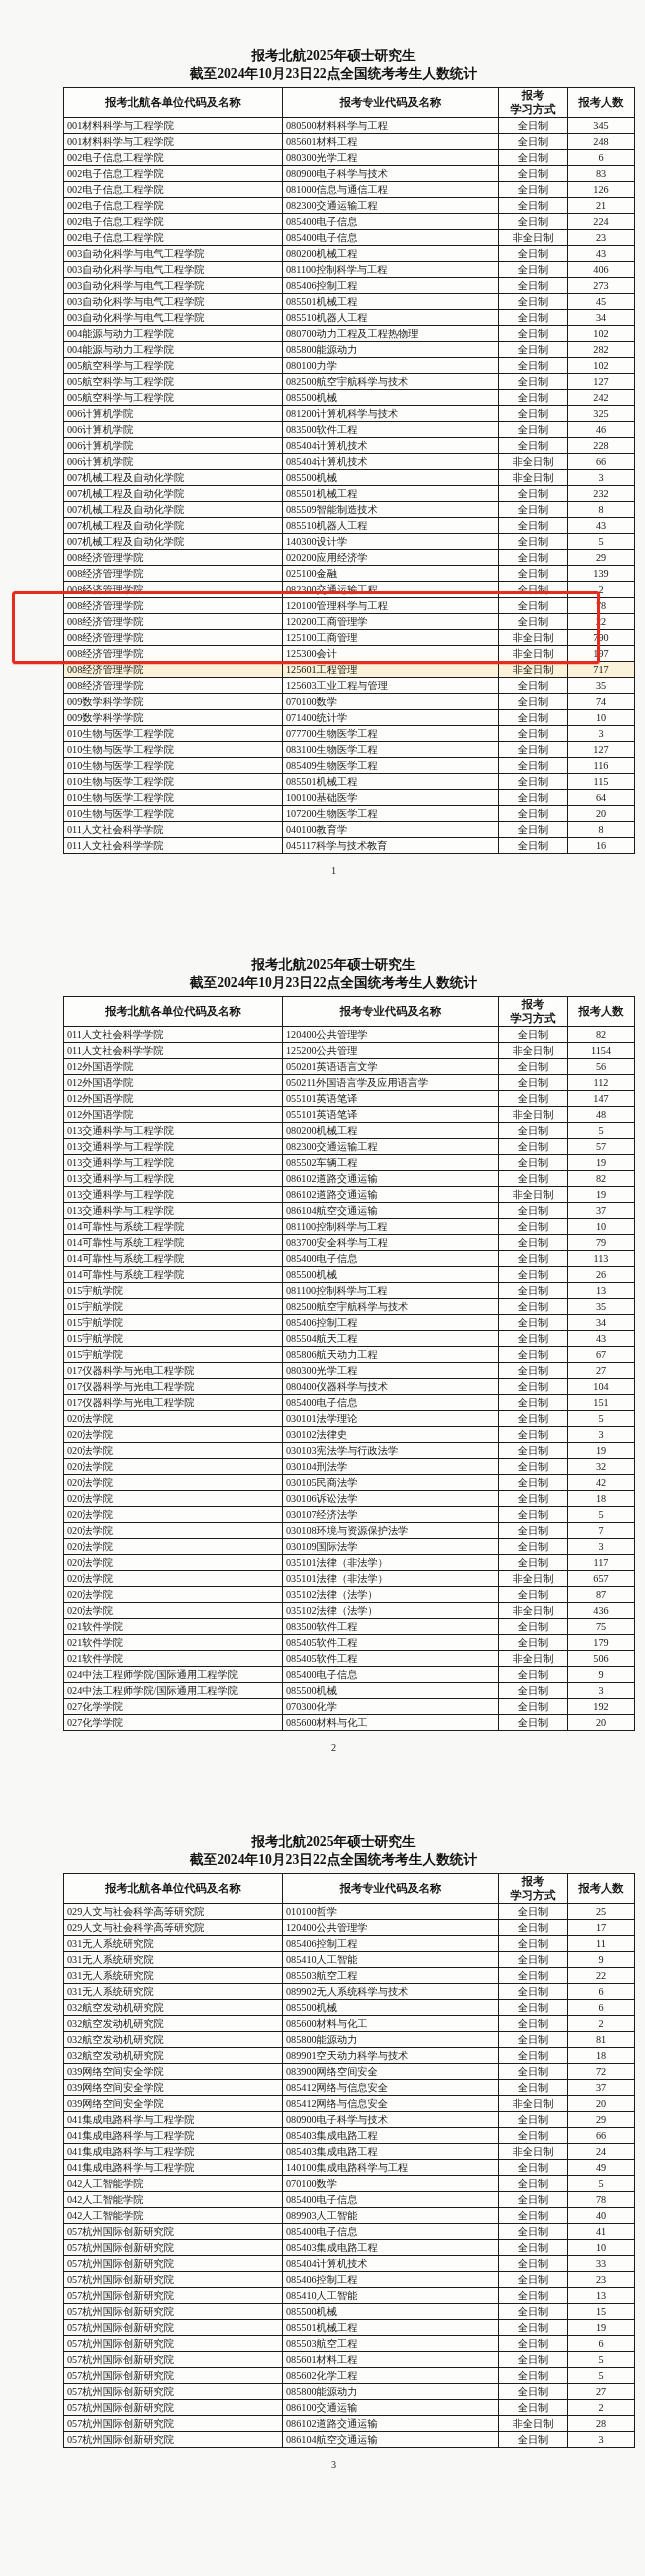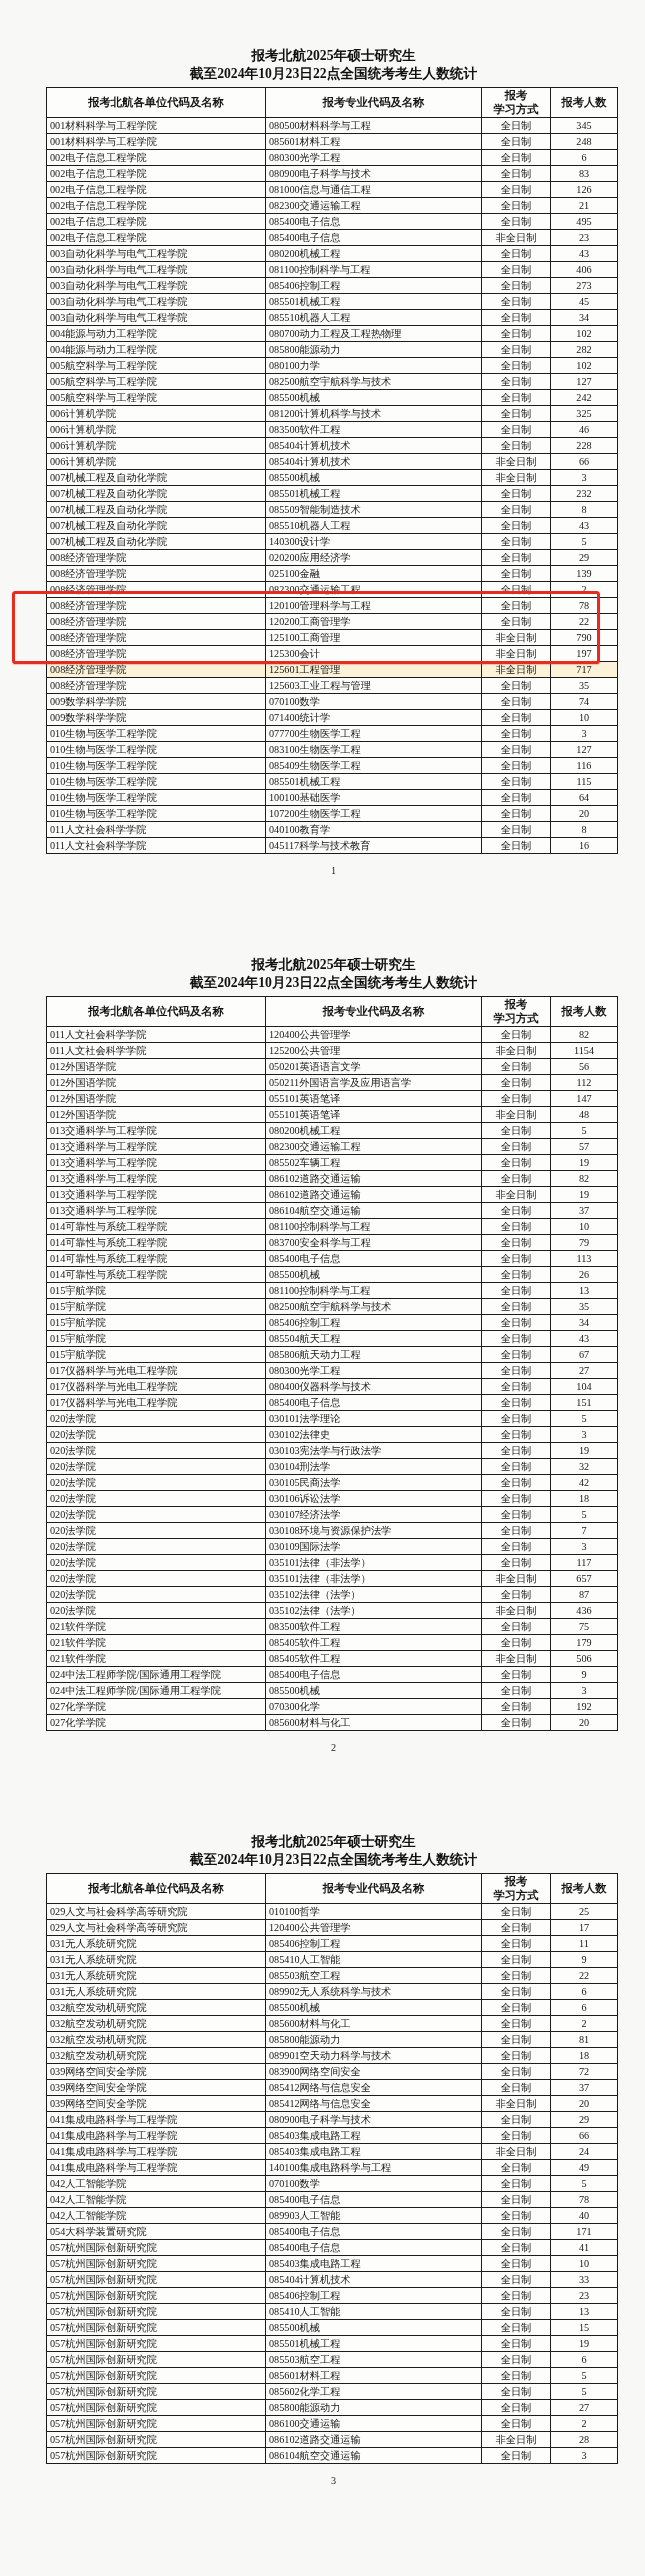--- a/index.html
+++ b/index.html
@@ -17,21 +17,21 @@
   .page2{margin-top:78px;}
   .title{
     text-align:center;
     font-weight:bold;
     font-size:13.7px;
     line-height:18px;
     color:#111;
   }
   .stat-table{
     border-collapse:collapse;
-    margin-left:35px;
+    margin-left:52px;
     margin-top:4.2px;
     width:572px;
     table-layout:fixed;
     background:#fdfdfc;
     border:1.8px solid #151515;
   }
   .stat-table th,.stat-table td{
     border:1.2px solid #1c1c1c;
     overflow:hidden;
     white-space:nowrap;
@@ -129,21 +129,21 @@
         <tr>
           <td class="c0">002电子信息工程学院</td>
           <td class="c1">082300交通运输工程</td>
           <td class="c2">全日制</td>
           <td class="c3">21</td>
         </tr>
         <tr>
           <td class="c0">002电子信息工程学院</td>
           <td class="c1">085400电子信息</td>
           <td class="c2">全日制</td>
-          <td class="c3">495</td>
+          <td class="c3">224</td>
         </tr>
         <tr>
           <td class="c0">002电子信息工程学院</td>
           <td class="c1">085400电子信息</td>
           <td class="c2">非全日制</td>
           <td class="c3">23</td>
         </tr>
         <tr>
           <td class="c0">003自动化科学与电气工程学院</td>
           <td class="c1">080200机械工程</td>
@@ -804,26 +804,20 @@
           <td class="c2">全日制</td>
           <td class="c3">78</td>
         </tr>
         <tr>
           <td class="c0">042人工智能学院</td>
           <td class="c1">089903人工智能</td>
           <td class="c2">全日制</td>
           <td class="c3">40</td>
         </tr>
         <tr>
-          <td class="c0">054大科学装置研究院</td>
-          <td class="c1">085400电子信息</td>
-          <td class="c2">全日制</td>
-          <td class="c3">171</td>
-        </tr>
-        <tr>
           <td class="c0">057杭州国际创新研究院</td>
           <td class="c1">085400电子信息</td>
           <td class="c2">全日制</td>
           <td class="c3">41</td>
         </tr>
         <tr>
           <td class="c0">057杭州国际创新研究院</td>
           <td class="c1">085403集成电路工程</td>
           <td class="c2">全日制</td>
           <td class="c3">10</td>

